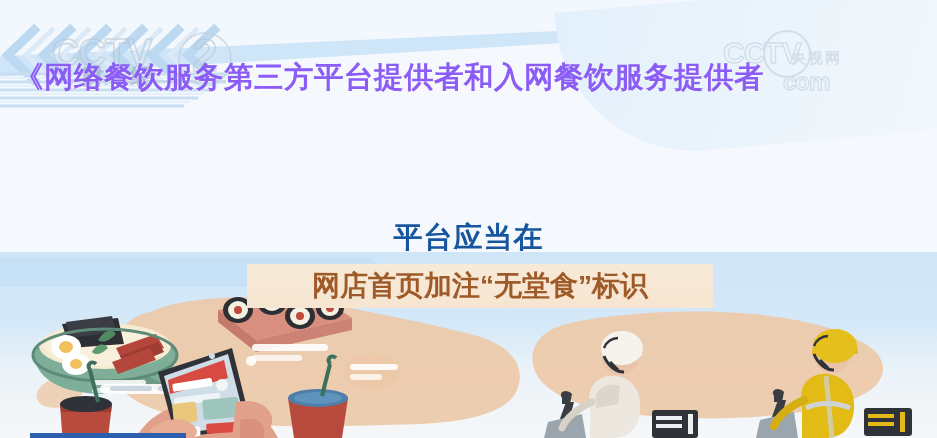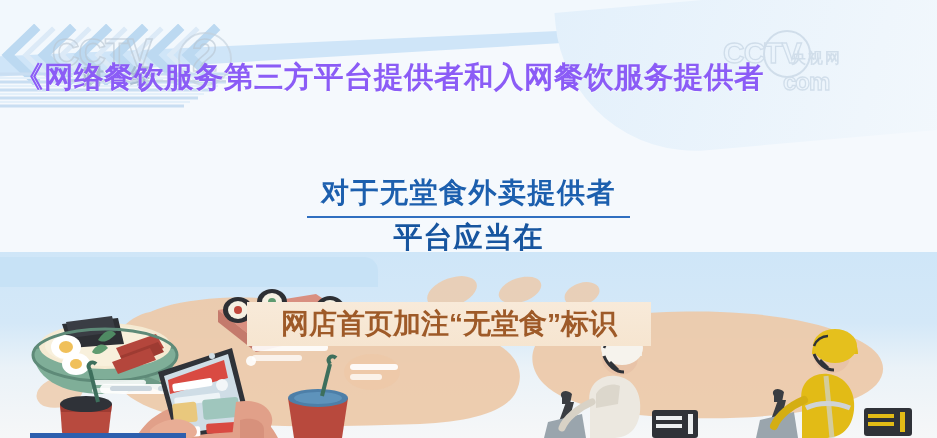--- a/index.html
+++ b/index.html
@@ -159,23 +159,23 @@
   #bluepanel {
     position:absolute; left:-20px; top:257px;
     width:398px; height:30px;
     background:#c7e2f6;
     border-radius:0 14px 0 0;
   }
 
   
   #banner {
     position:absolute; left:247px; top:264px;
-    width:404px; height:44px;
+    width:466px; height:44px;
     background:linear-gradient(180deg,#f8ead9 0%, #f6e5d0 100%);
-    display:flex; align-items:center; justify-content:center;margin-top:38px;
+    display:flex; align-items:center; justify-content:center;
   }
   #banner .btext {
     color:#9e5a28;
     font-size:28px;
     font-weight:700;
     letter-spacing:0px;
     white-space:nowrap;
   }
 
   
@@ -257,23 +257,20 @@
     <div class="cc-ring"></div>
     <div class="cc-word">CCTV</div>
     <div class="cc-cn">央视网</div>
     <div class="cc-com">com</div>
   </div>
 
   <div id="headline">
     <span class="hl-line hl1">《网络餐饮服务第三方平台提供者和入网餐饮服务提供者</span>
   </div>
 
-  <div id="subline1">
-    <span class="txt">对于无堂食外卖提供者</span>
-  </div>
 
   <div id="subline2">平台应当在</div>
 
   <div id="illus">
     <div class="sky"></div>
 
     <svg width="937" height="186" viewBox="0 0 937 186" aria-hidden="true">
 
       <g>
         <path d="M150 60 C120 66 104 96 112 122 C120 150 168 168 232 172

